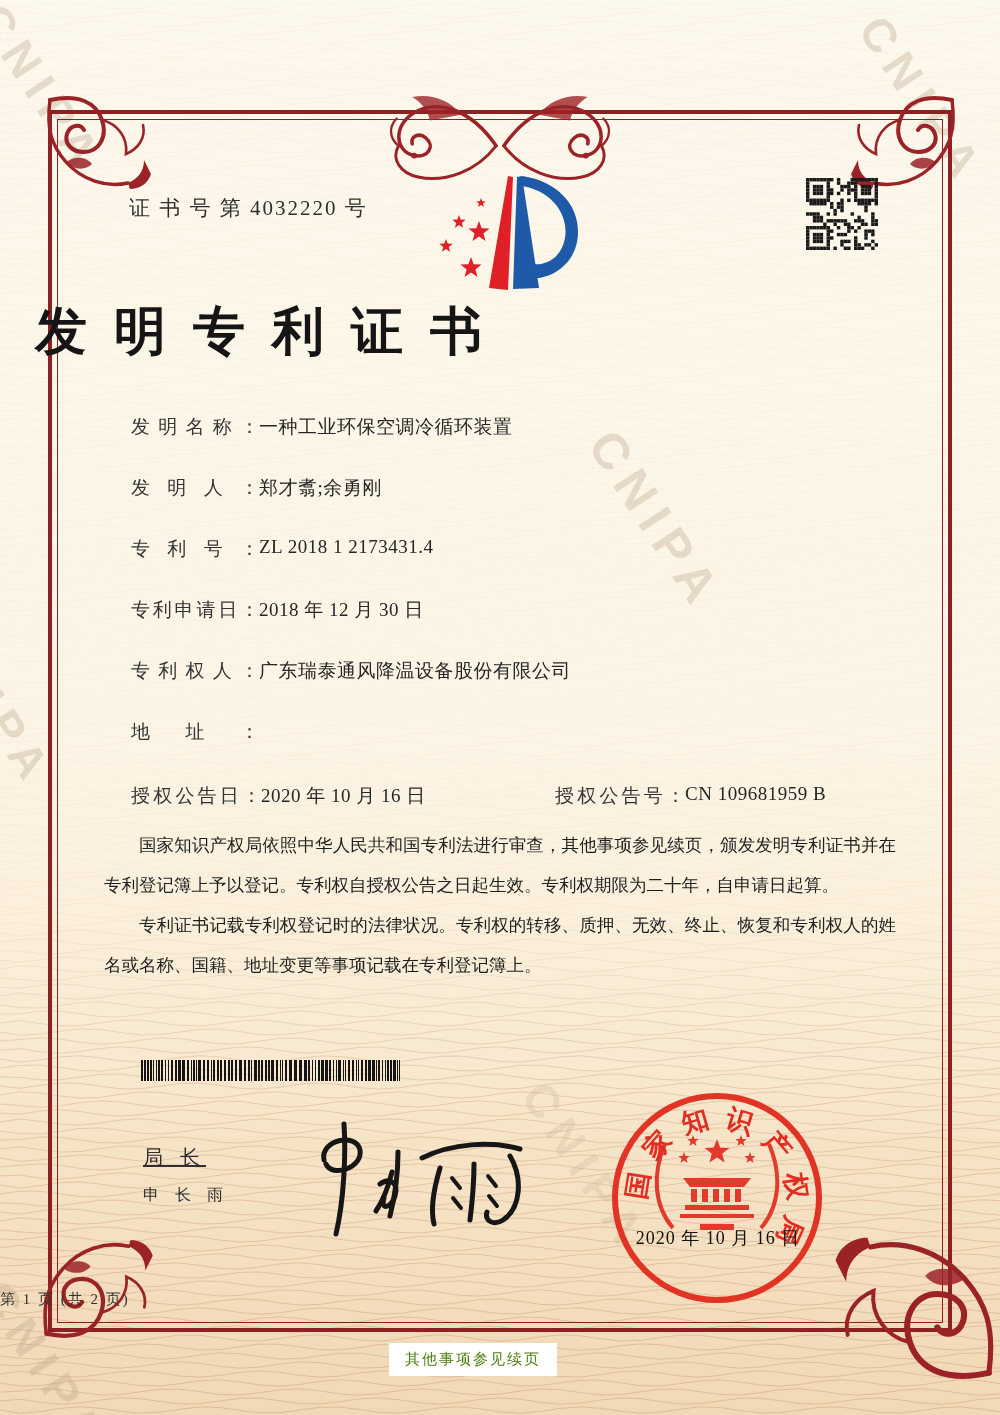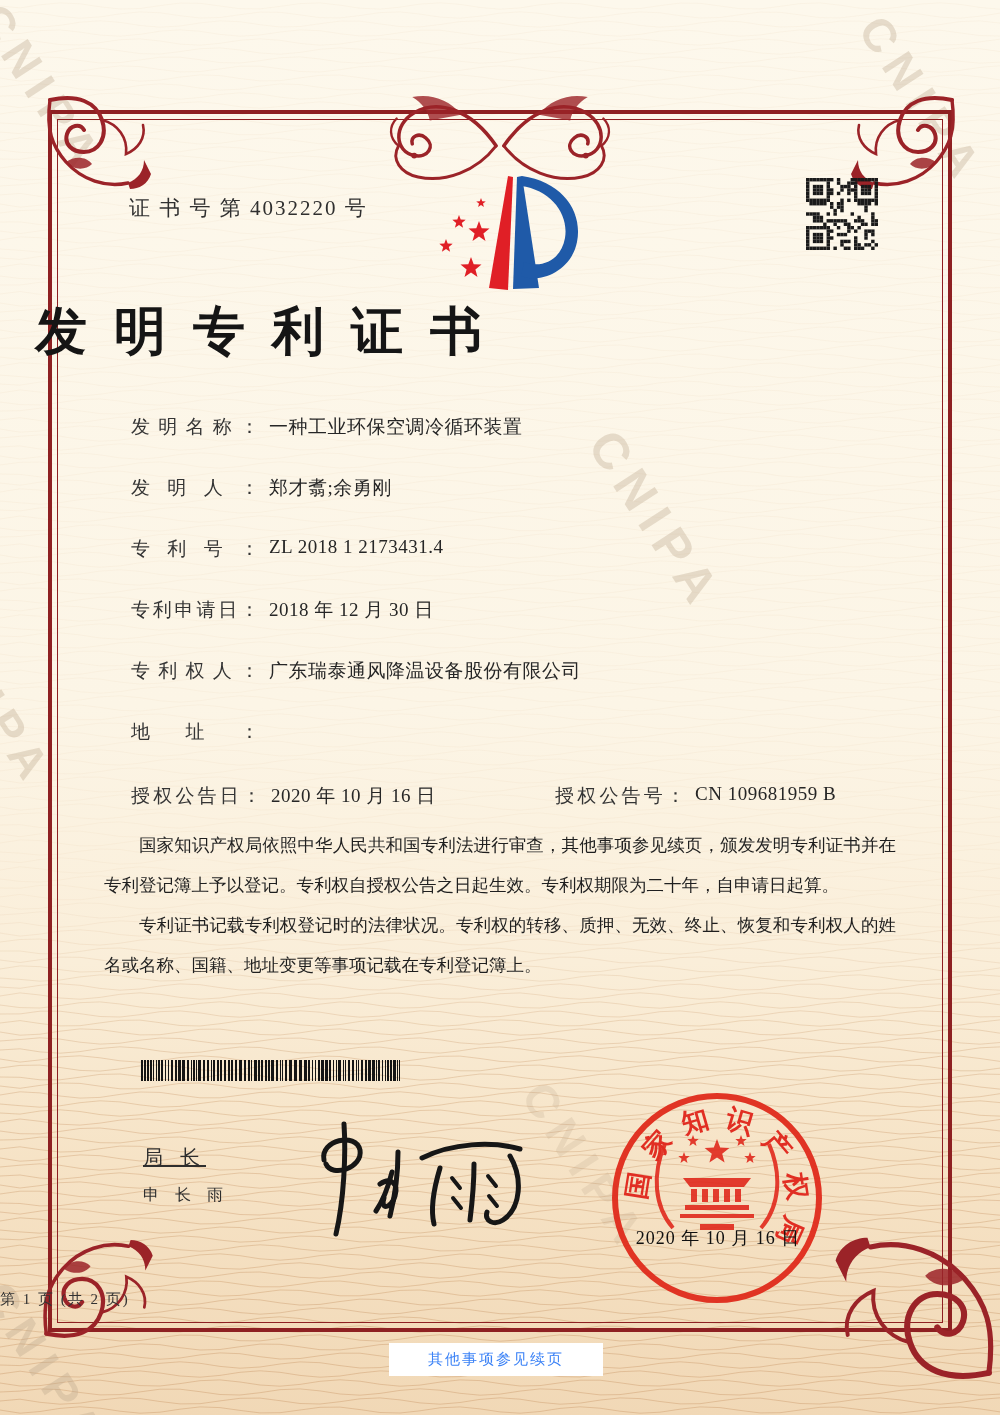--- a/index.html
+++ b/index.html
@@ -21,36 +21,36 @@
   
   .certno{position:absolute;left:129px;top:166px;font-size:21px;letter-spacing:2px;
       color:#2f2f2f;z-index:4;white-space:pre;margin-top:28px;}
   .title{position:absolute;left:0;top:297px;width:100%;text-align:left;font-size:52px;
       font-weight:bold;color:#151515;letter-spacing:27px;text-indent:27px;z-index:4;margin-left:8px;}
   
   .fields{position:absolute;left:131px;top:414px;width:772px;z-index:4;}
   .frow{display:flex;align-items:flex-start;height:61px;font-size:19px;color:#262626;}
   .jlabel{display:flex;width:128px;justify-content:space-between;color:#343434;flex:none;}
   .jlabel .colon{flex:none;}
-  .fval{margin-left:10px;letter-spacing:0.5px;white-space:pre;}
+  .fval{margin-left:0;letter-spacing:0.5px;white-space:pre;}
   .grant{position:absolute;left:131px;top:783px;width:772px;font-size:19px;color:#262626;z-index:4;}
   .grant .pair{display:flex;}
   .grant .pair2{position:absolute;left:424px;top:0;}
   
   .paras{position:absolute;left:104px;top:826px;width:792px;z-index:4;}
   .paras p{margin:0;font-size:17.5px;line-height:2.28;text-indent:2em;text-align:justify;color:#1f1f1f;}
   
   .officer-title{position:absolute;left:143px;top:1144px;font-size:20px;letter-spacing:6px;color:#2e2e2e;z-index:5;white-space:pre;text-decoration:underline;}
   .officer-name{position:absolute;left:143px;top:1185px;font-size:16px;letter-spacing:6px;color:#2e2e2e;z-index:5;white-space:pre;}
   .seal-date{position:absolute;left:612px;top:1226px;width:212px;text-align:center;font-size:18px;
       letter-spacing:1px;color:#101010;z-index:6;white-space:pre;}
   .pageinfo{position:absolute;left:0;top:1290px;width:100%;text-align:left;font-size:15px;
       letter-spacing:2px;color:#333;z-index:5;white-space:pre;}
-  .footnote{position:absolute;left:389px;top:1343px;width:214px;height:33px;background:#ffffff;
-      text-align:center;line-height:33px;font-size:15px;letter-spacing:2px;color:#3b82f6;z-index:5;}
+  .footnote{position:absolute;left:389px;top:1343px;width:168px;height:33px;background:#ffffff;
+      text-align:center;line-height:33px;font-size:15px;letter-spacing:2px;color:#4d7c0f;z-index:5;}
 </style>
 </head>
 <body>
 
 <div class="page">
 
   <svg id="waves" class="abs" style="left:0;top:0;z-index:0" width="1000" height="1415">
       <path d="M0 6 L20 7.9 L40 4.8 L60 2.9 L80 3.8 L100 6.8 L120 9.0 L140 8.5 L160 5.6 L180 3.1 L200 3.3 L220 6.0 L240 8.7 L260 8.9 L280 6.4 L300 3.6 L320 2.9 L340 5.2 L360 8.2 L380 9.1 L400 7.2 L420 4.1 L440 2.8 L460 4.4 L480 7.5 L500 9.2 L520 7.9 L540 4.8 L560 2.9 L580 3.8 L600 6.8 L620 9.0 L640 8.5 L660 5.6 L680 3.1 L700 3.3 L720 6.0 L740 8.7 L760 8.9 L780 6.4 L800 3.6 L820 2.9 L840 5.2 L860 8.2 L880 9.1 L900 7.2 L920 4.1 L940 2.8 L960 4.4 L980 7.5 L1000 9.2" fill="none" stroke="#c18a58" stroke-width="1" opacity="0.050"></path>
       <path d="M0 15 L20 11.8 L40 13.4 L60 16.5 L80 18.2 L100 16.9 L120 13.9 L140 11.9 L160 12.8 L180 15.7 L200 18.0 L220 17.5 L240 14.7 L260 12.1 L280 12.3 L300 14.9 L320 17.7 L340 17.9 L360 15.5 L380 12.6 L400 11.9 L420 14.1 L440 17.1 L460 18.2 L480 16.2 L500 13.2 L520 11.8 L540 13.4 L560 16.5 L580 18.2 L600 16.9 L620 13.9 L640 11.9 L660 12.8 L680 15.7 L700 18.0 L720 17.5 L740 14.7 L760 12.1 L780 12.3 L800 14.9 L820 17.7 L840 17.9 L860 15.5 L880 12.6 L900 11.9 L920 14.1 L940 17.1 L960 18.2 L980 16.2 L1000 13.2" fill="none" stroke="#c18a58" stroke-width="1" opacity="0.050"></path>
       <path d="M0 24 L20 26.1 L40 27.2 L60 25.3 L80 22.2 L100 20.8 L120 22.4 L140 25.5 L160 27.2 L180 26.0 L200 22.9 L220 20.9 L240 21.7 L260 24.7 L280 27.0 L300 26.5 L320 23.7 L340 21.1 L360 21.2 L380 23.9 L400 26.6 L420 26.9 L440 24.5 L460 21.6 L480 20.9 L500 23.1 L520 26.1 L540 27.2 L560 25.3 L580 22.2 L600 20.8 L620 22.4 L640 25.5 L660 27.2 L680 26.0 L700 22.9 L720 20.9 L740 21.7 L760 24.7 L780 27.0 L800 26.5 L820 23.7 L840 21.1 L860 21.2 L880 23.9 L900 26.6 L920 26.9 L940 24.5 L960 21.6 L980 20.9 L1000 23.1" fill="none" stroke="#c18a58" stroke-width="1" opacity="0.050"></path>

